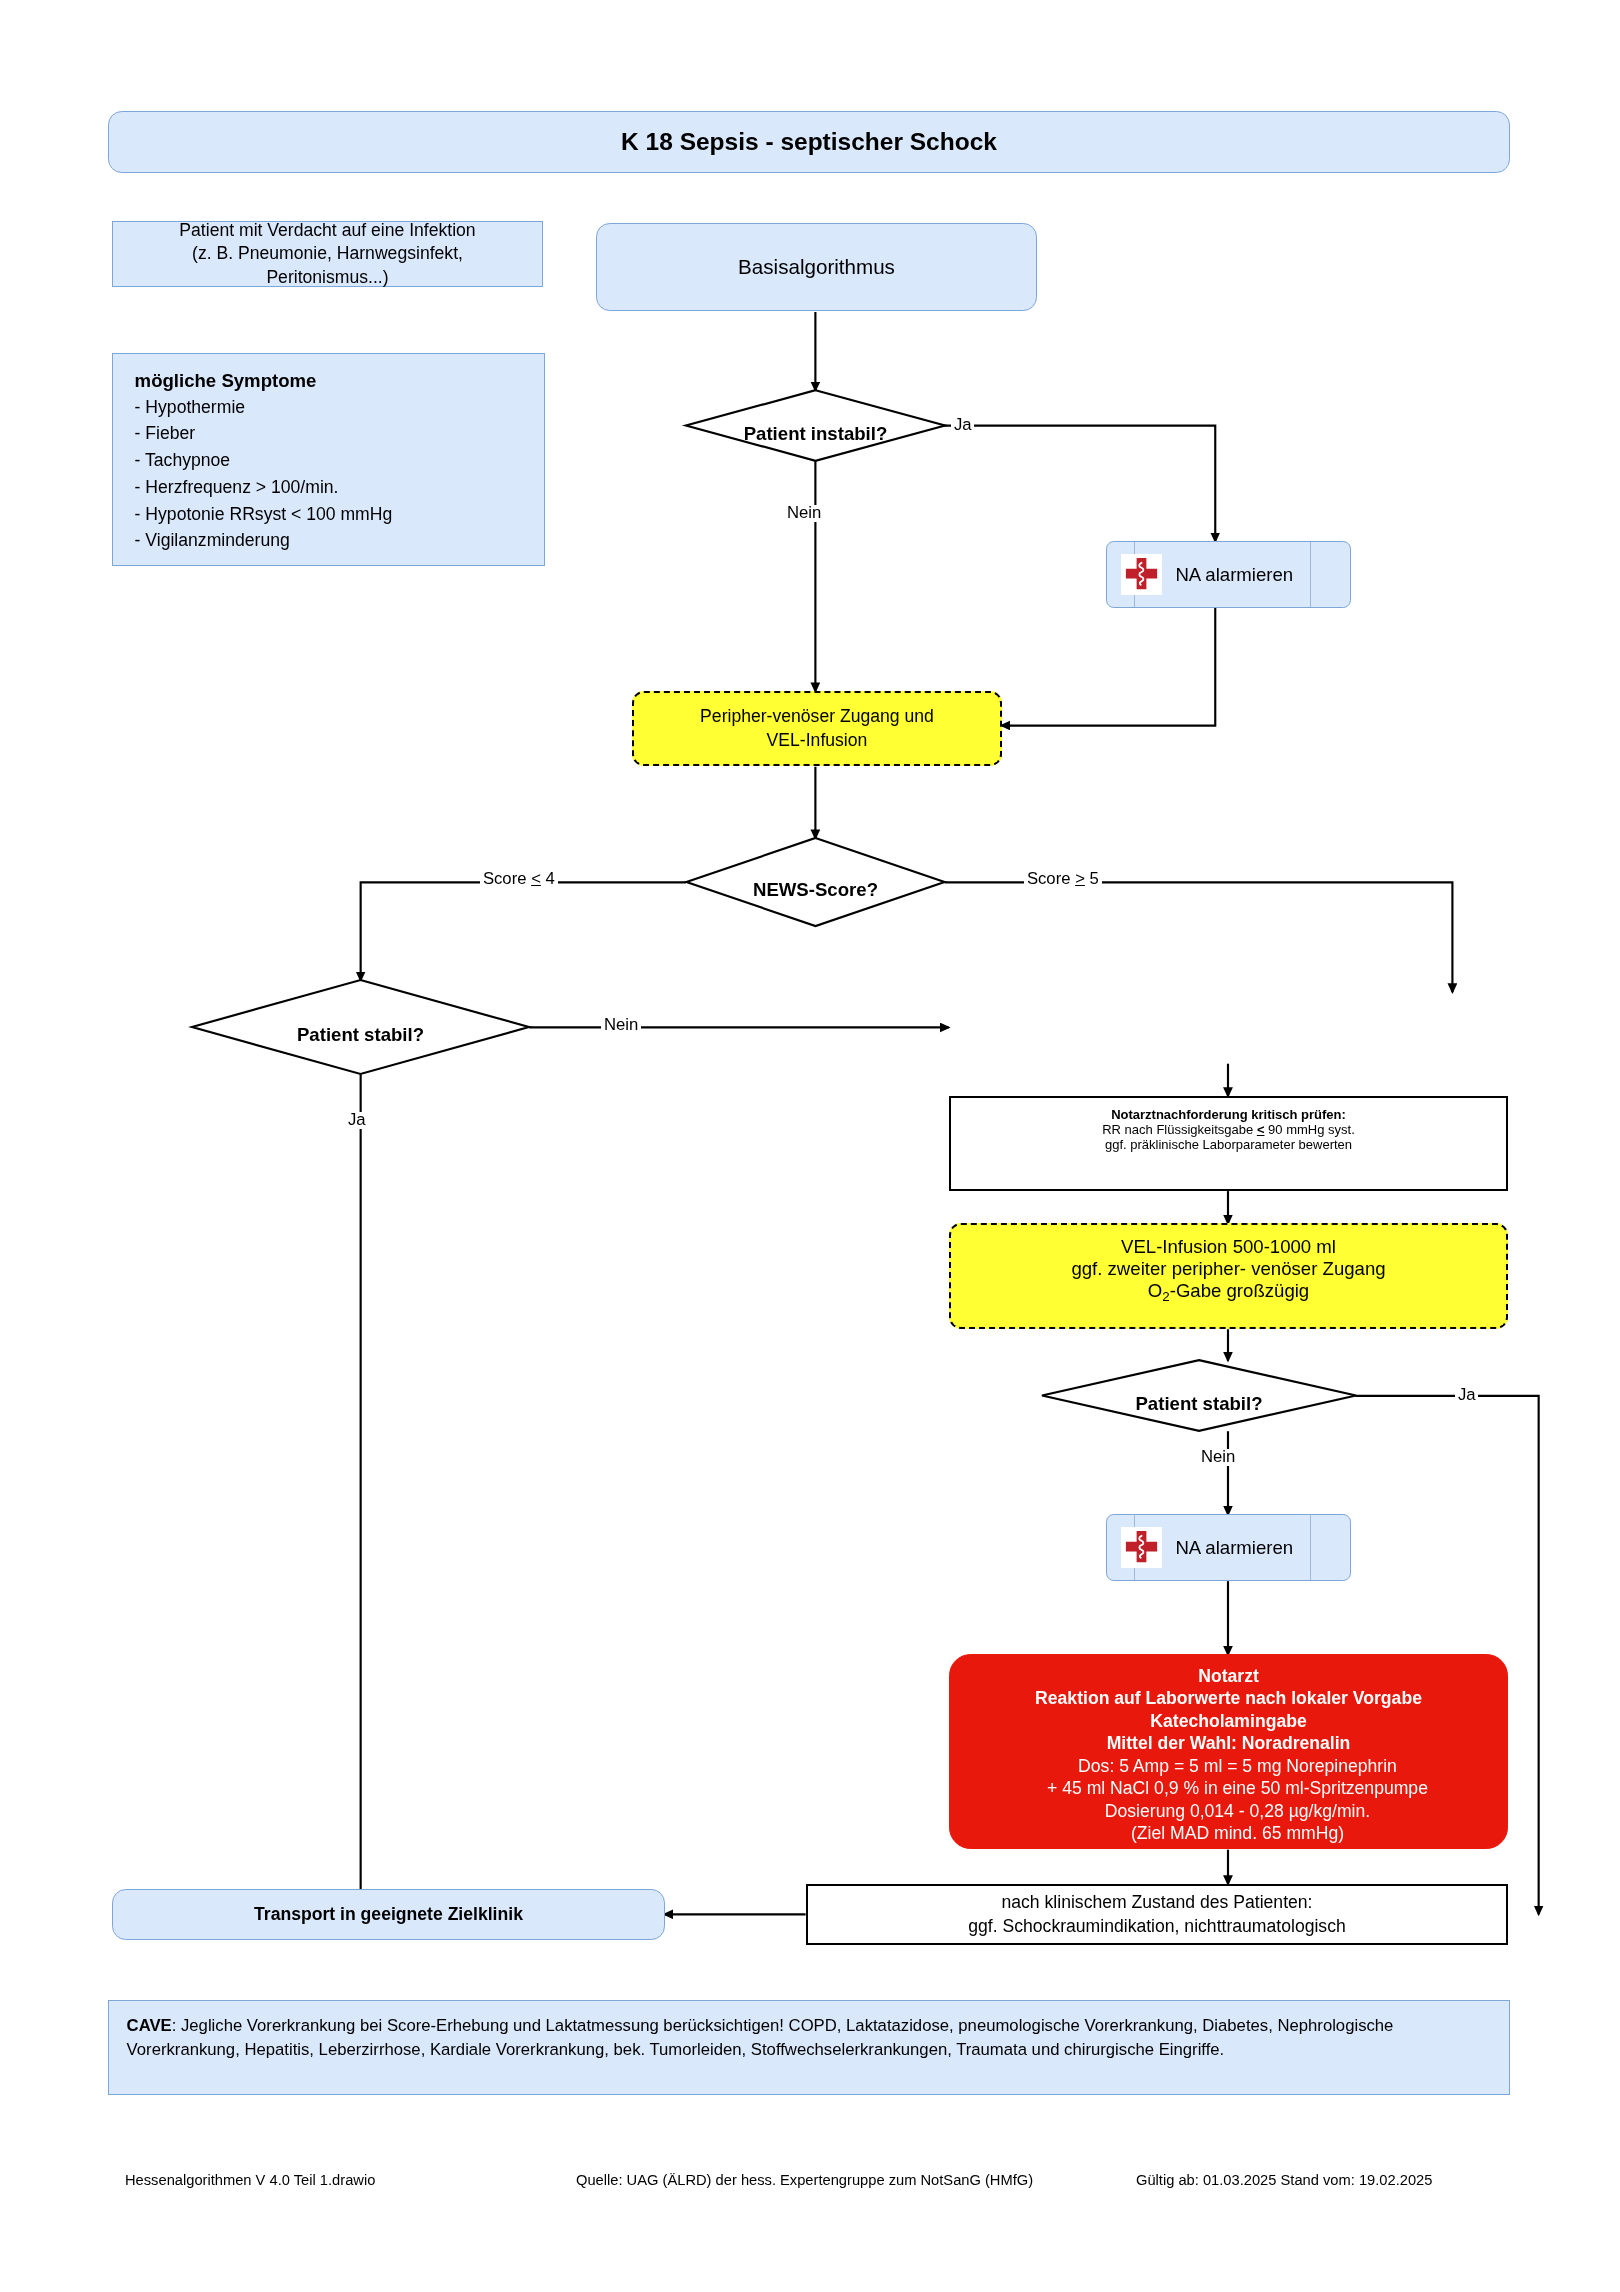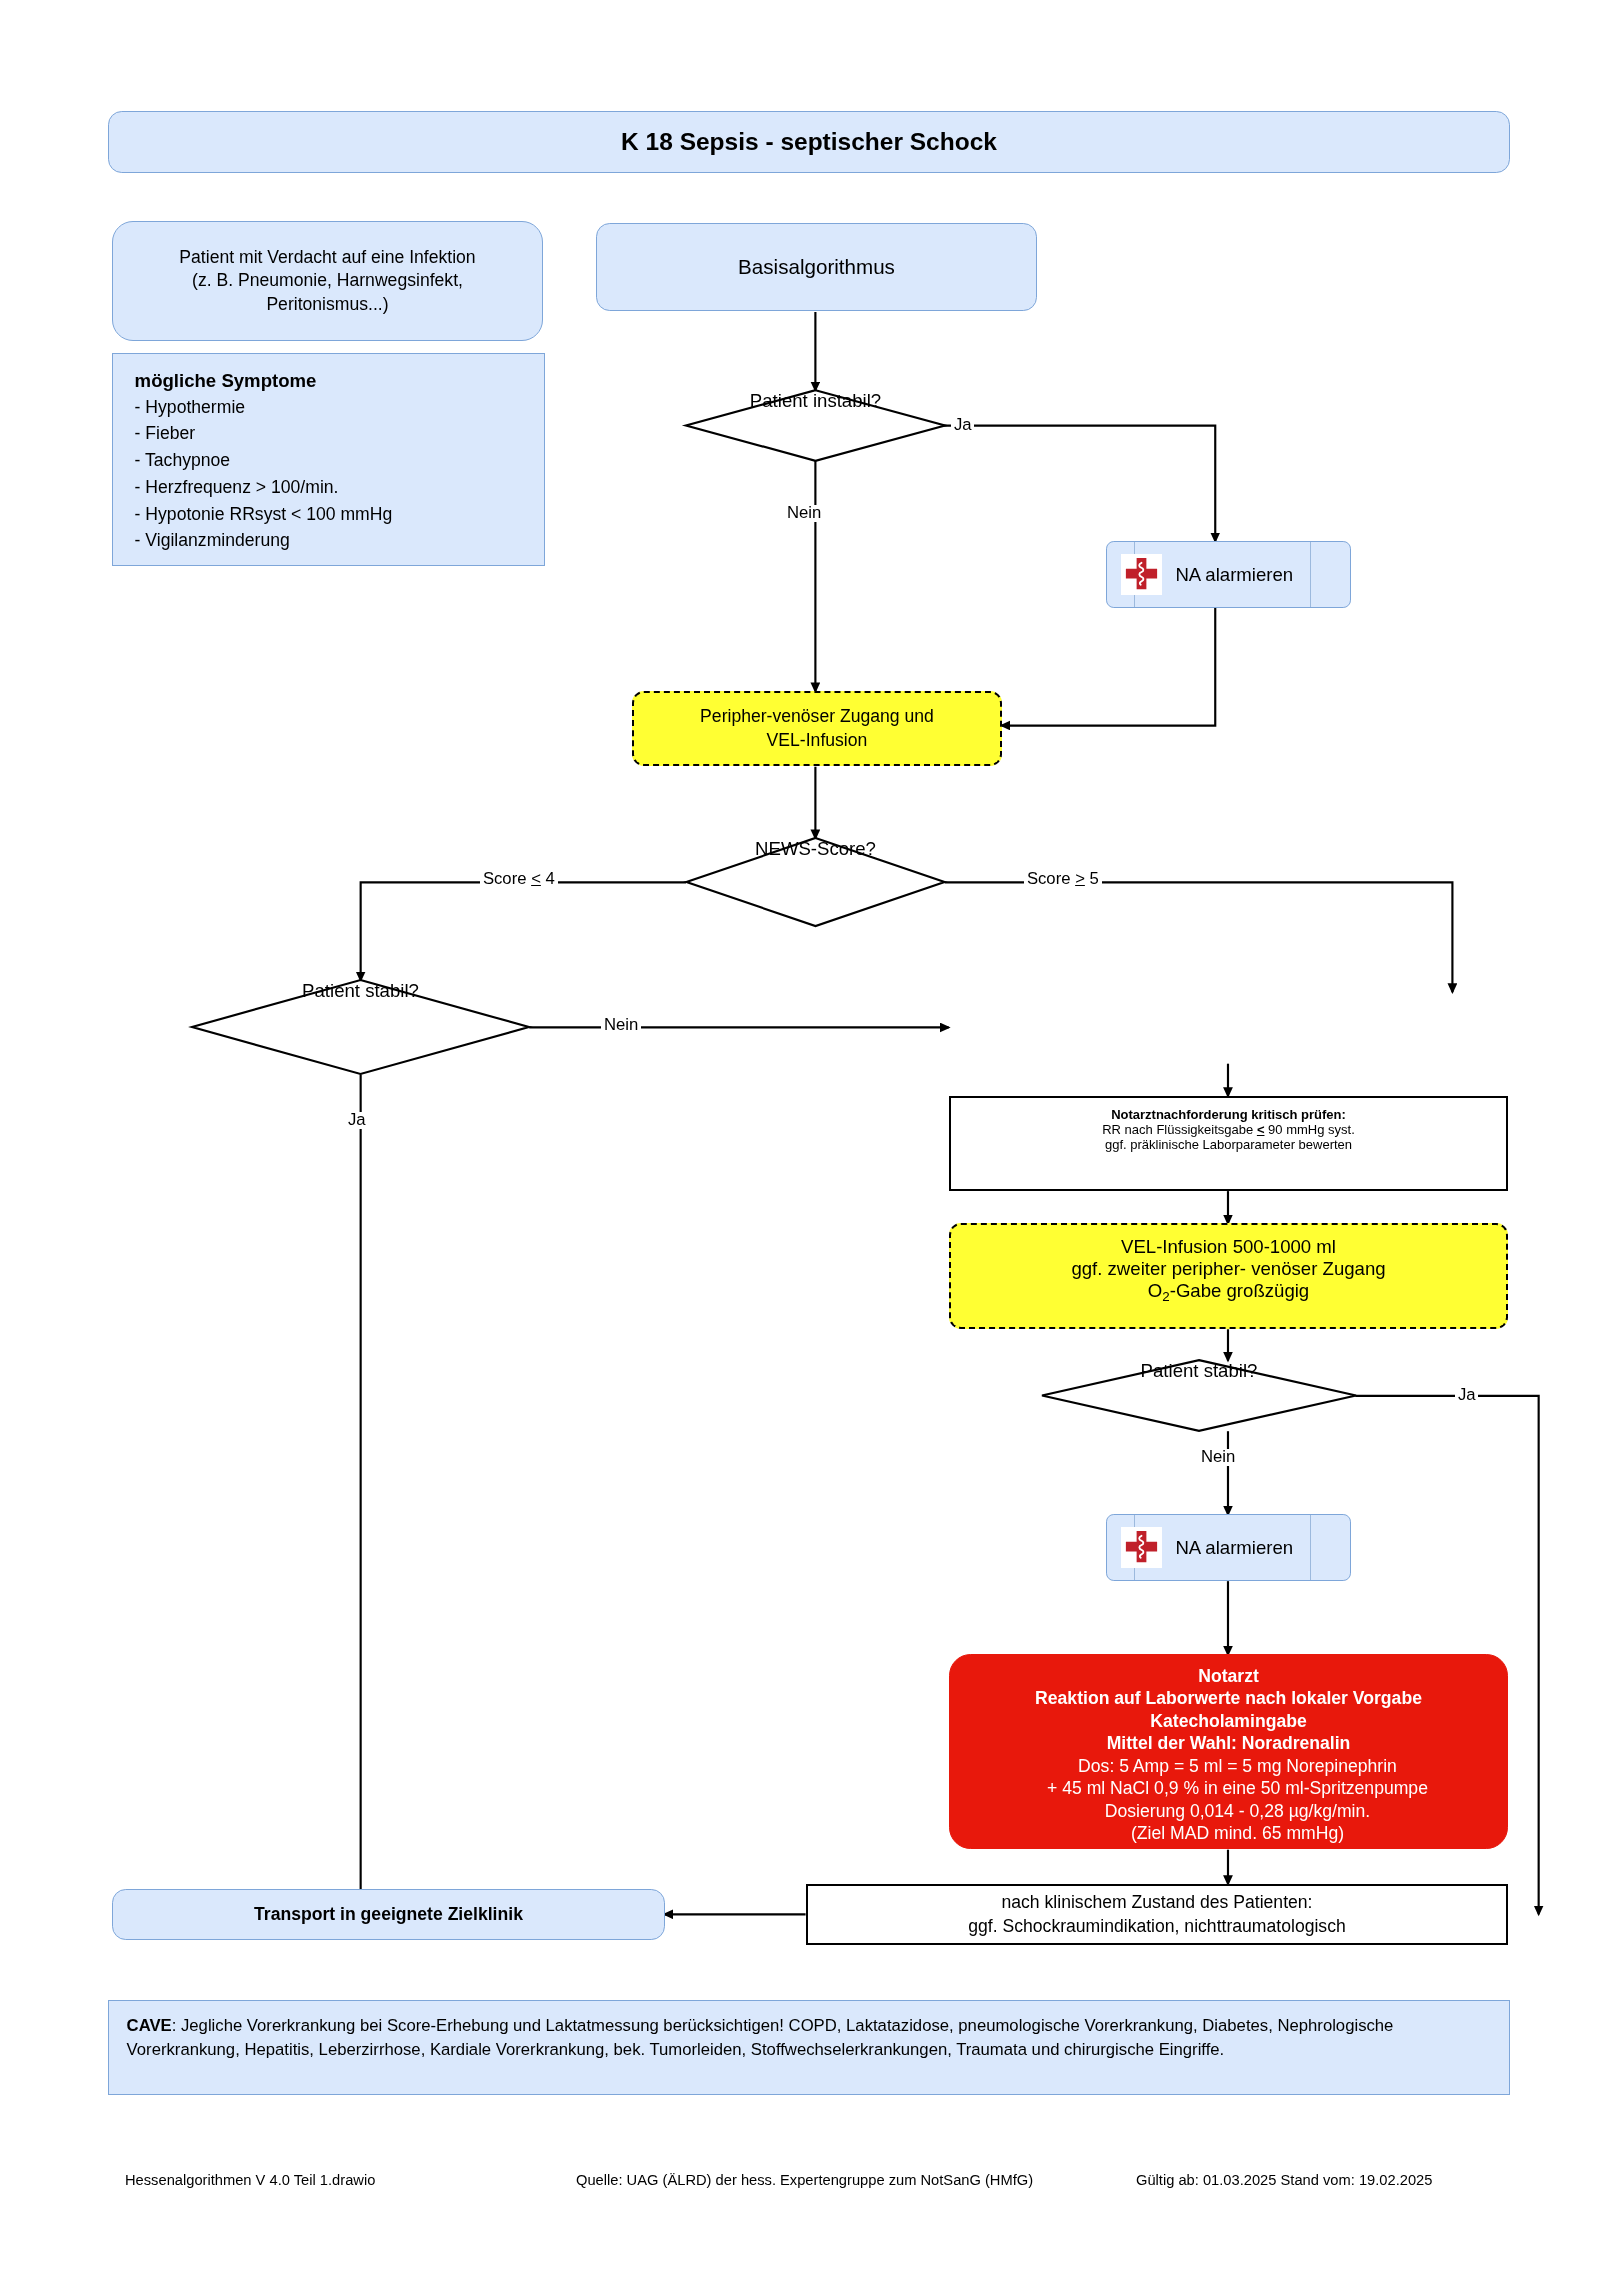--- a/index.html
+++ b/index.html
@@ -11,22 +11,22 @@
 
   
   .blue{background:#dae8fc;border:1.5px solid #7ea6d9;color:#000;}
   .blue-round{border-radius:13.7px;}
   .white{background:#ffffff;border:2px solid #000;color:#000;}
   .yellow{background:#ffff33;border:2.5px dashed #000;border-radius:11.8px;color:#000;}
   .red{background:#e8180c;border:1px solid #e8180c;border-radius:21.6px;color:#ffffff;}
 
   .diamond{position:absolute;}
   .diamond svg{position:absolute;left:0;top:0;overflow:visible;}
-  .diamond .dtext{position:absolute;left:0;top:0;width:100%;height:100%;
-      display:flex;align-items:flex-start;justify-content:center;}
+  .diamond .dtext{position:absolute;left:0;top:8px;width:100%;height:100%;
+      display:flex;align-items:center;justify-content:center;font-weight:bold;}
 
   
   .elabel{position:absolute;background:#ffffff;padding:0 2.9px;white-space:nowrap;
       font-size:16.7px;color:#000;line-height:1;}
 
   .svgroot{position:absolute;left:0;top:0;width:1620px;height:2293px;overflow:visible;}
 
   .footer-item{position:absolute;font-size:14.7px;color:#000;white-space:nowrap;}
 
   .na-box{position:absolute;box-sizing:border-box;background:#dae8fc;border:1.5px solid #7ea6d9;
@@ -85,21 +85,21 @@
       <path d="M1253,1887 L1253,1922" marker-end="url(#arrow)"></path>
 
       <path d="M822,1953 L678,1953" marker-end="url(#arrow)"></path>
     </g>
   </svg>
 
   <div class="node blue blue-round" style="left:108px;top:111px;width:1402px;height:62px;font-size:24.5px;font-weight:bold;">
     <span class="lbl">K 18 Sepsis - septischer Schock</span>
   </div>
 
-  <div class="node blue" style="left:112px;top:221px;width:431px;height:120px;font-size:17.6px;border-radius:21px;">
+  <div class="node blue" style="left:112px;top:221px;width:431px;height:66px;font-size:17.6px;">
     <span class="lbl">Patient mit Verdacht auf eine Infektion
 (z. B. Pneumonie, Harnwegsinfekt,
 Peritonismus...)</span>
   </div>
 
   <div class="node blue" style="left:112px;top:353px;width:433px;height:213px;display:block;padding:15.7px 0 0 21.6px;text-align:left;">
     <div style="font-size:18.6px;font-weight:bold;margin-bottom:2px;">mögliche Symptome</div>
     <div style="font-size:17.6px;line-height:1.52;">
       <div>- Hypothermie</div>
       <div>- Fieber</div>

